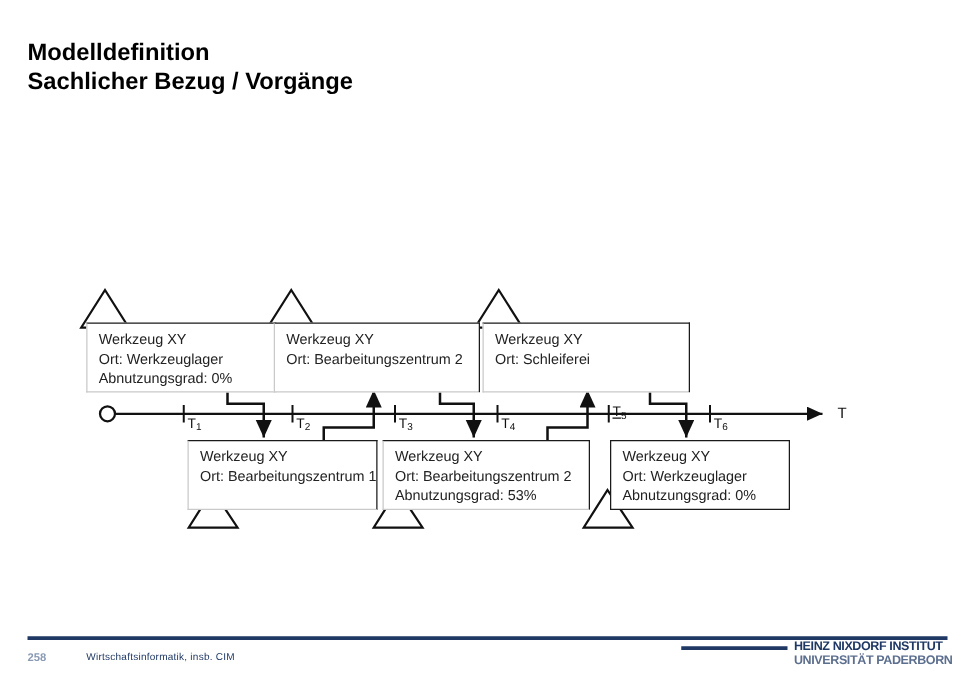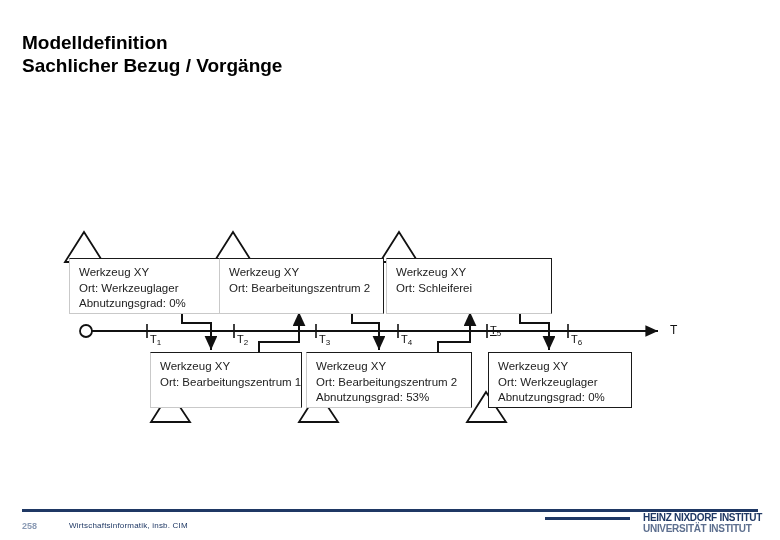--- a/index.html
+++ b/index.html
@@ -173,16 +173,16 @@
   </div>
 
 
   <div class="rule"></div>
   <div class="fnum">258</div>
   <div class="ftext">Wirtschaftsinformatik, insb. CIM</div>
 
   <div class="logobar"></div>
   <div class="logo">
     <div class="l-a">HEINZ NIXDORF INSTITUT</div>
-    <div class="l-b">UNIVERSITÄT INSTITUT</div>
+    <div class="l-b">UNIVERSITÄT PADERBORN</div>
   </div>
 
 </div>
 
 </body></html>

